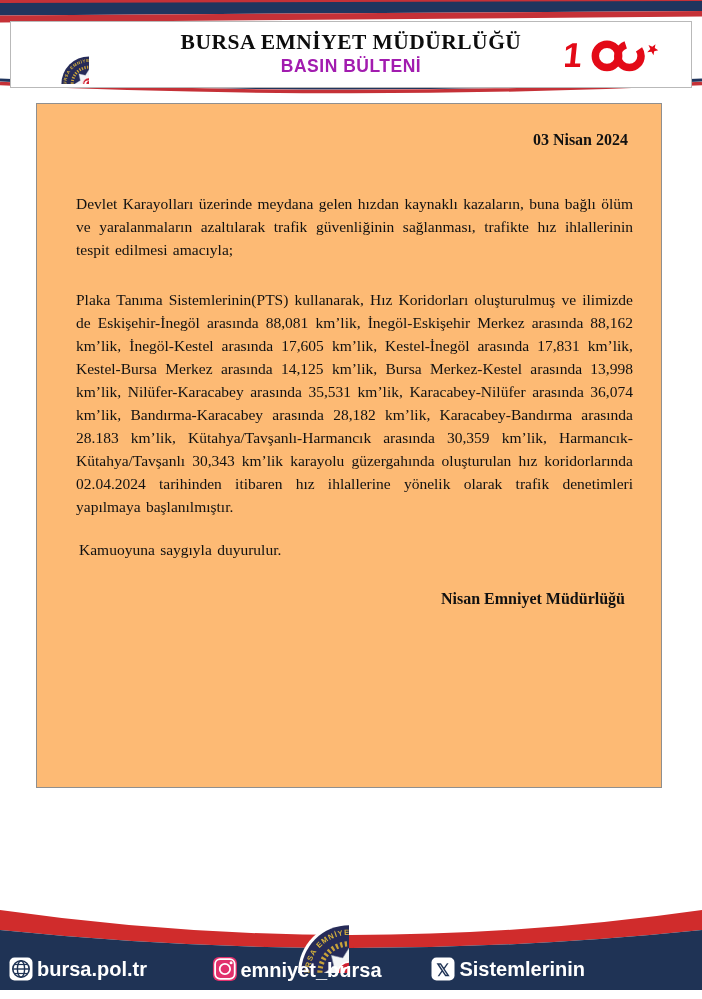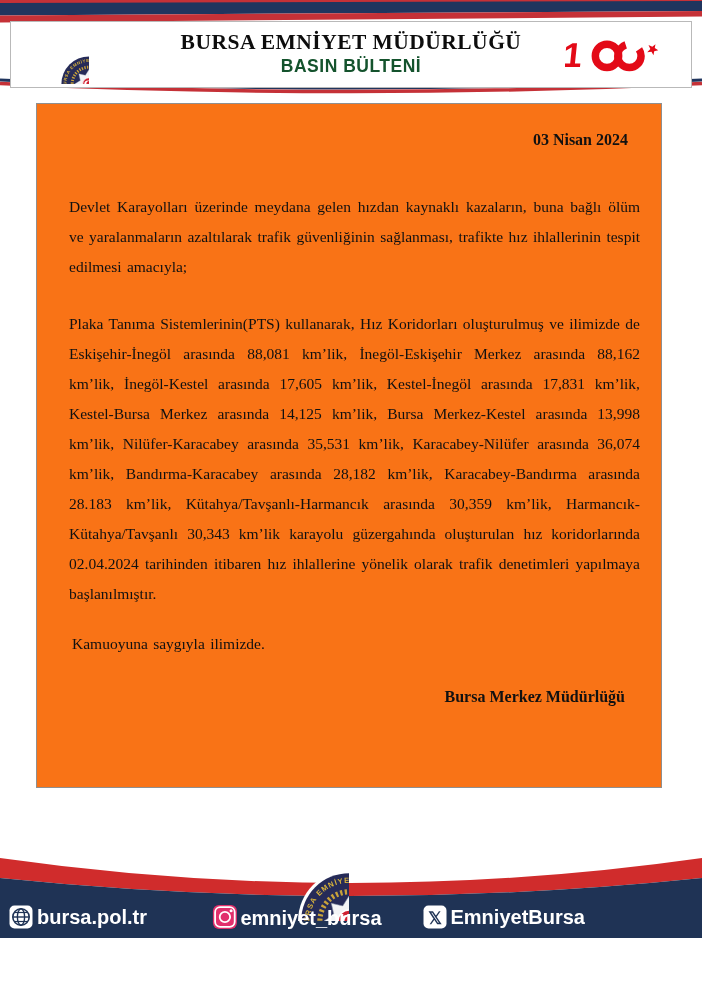--- a/index.html
+++ b/index.html
@@ -17,48 +17,48 @@
     background:#fff;border:1px solid #b9b9b9;z-index:2;
   }
   .banner-crest{position:absolute;left:18px;top:2px;}
   .banner-titles{position:absolute;left:0;right:0;top:7px;text-align:center;}
   .title-1{
     font-family:"Liberation Serif", serif;font-weight:bold;font-size:21.5px;
     letter-spacing:0.5px;color:#0d0d0d;line-height:26px;
   }
   .title-2{
     font-family:"Liberation Sans", sans-serif;font-weight:bold;font-size:17.5px;
-    letter-spacing:0.5px;color:#14532d;line-height:22px;
+    letter-spacing:0.5px;color:#a21caf;line-height:22px;
   }
   .logo-100{position:absolute;right:14px;top:13px;}
   
   .doc{
     position:absolute;left:36px;top:103px;width:624px;height:683px;
-    border:1px solid #8f8f8f;background:#f97316;box-sizing:content-box;
+    border:1px solid #8f8f8f;background:#fdba74;box-sizing:content-box;
     padding:0 21px 0 32px;width:571px; 
   }
   .doc-date{
     margin-top:27px;text-align:right;padding-right:12px;
     font-weight:bold;font-size:16px;
   }
   .doc p{
-    margin:0;text-align:justify;font-size:15.5px;line-height:30px;
+    margin:7px;text-align:justify;font-size:15.5px;line-height:23px;
     word-spacing:1.5px;
   }
   .p1{margin-top:43px !important;}
   .p2{margin-top:27px !important;}
   .p3{margin-top:16px !important;}
   .p4{margin-top:20px !important;text-align:left !important;text-indent:3px;}
   .b{font-weight:normal;}
   .doc-sig{
     margin-top:29px;text-align:right;padding-right:15px;
     font-weight:bold;font-size:16px;
   }
   
-  .footer{position:absolute;left:0;top:808px;width:593px;height:130px;}
+  .footer{position:absolute;left:0;top:860px;width:593px;height:130px;}
   .footer-band{position:absolute;left:0;top:0;}
   .footer-crest{position:absolute;left:50%;top:9px;transform:translateX(-50%);}
   .social-item{
     position:absolute;top:96px;display:flex;align-items:center;gap:3px;
     font-family:"Liberation Sans", sans-serif;font-weight:600;font-size:20px;
     color:#ffffff;white-space:nowrap;
   }
   .social-left{left:8px;}
   .social-center{left:50%;transform:translateX(-50%);align-items:flex-end;}
   .social-right{right:8px;}
@@ -117,22 +117,22 @@
       <circle cx="45" cy="21" r="12.5" fill="none" stroke="#e30a17" stroke-width="8"></circle>
       <circle cx="69" cy="21" r="12.5" fill="none" stroke="#e30a17" stroke-width="8" stroke-dasharray="62.5 16" stroke-dashoffset="8"></circle>
       <polygon transform="translate(94,14) rotate(100)" fill="#e30a17" points="0,-6 1.8,-1.9 6,-1.9 2.6,0.9 3.9,5.3 0,2.6 -3.9,5.3 -2.6,0.9 -6,-1.9 -1.8,-1.9"></polygon>
     </svg>
   </div>
 
   <div class="doc">
     <div class="doc-date">03 Nisan 2024</div>
     <p class="p1"><span>Devlet Karayolları üzerinde meydana gelen hızdan kaynaklı kazaların, buna bağlı ölüm ve yaralanmaların azaltılarak trafik güvenliğinin sağlanması, trafikte hız ihlallerinin tespit edilmesi amacıyla;</span></p>
     <p class="p2"><span>Plaka Tanıma Sistemlerinin(PTS) kullanarak, Hız Koridorları oluşturulmuş ve ilimizde de </span><span class="b">Eskişehir-İnegöl</span><span> arasında 88,081 km’lik, </span><span class="b">İnegöl-Eskişehir Merkez</span><span> arasında 88,162 km’lik, </span><span class="b">İnegöl-Kestel</span><span> arasında 17,605 km’lik, </span><span class="b">Kestel-İnegöl</span><span> arasında 17,831 km’lik, </span><span class="b">Kestel-Bursa Merkez</span><span> arasında 14,125 km’lik, </span><span class="b">Bursa Merkez-Kestel</span><span> arasında 13,998 km’lik, </span><span class="b">Nilüfer-Karacabey</span><span> arasında 35,531 km’lik, </span><span class="b">Karacabey-Nilüfer</span><span> arasında 36,074 km’lik, </span><span class="b">Bandırma-Karacabey</span><span> arasında 28,182 km’lik, </span><span class="b">Karacabey-Bandırma</span><span> arasında 28.183 km’lik, </span><span class="b">Kütahya/Tavşanlı-Harmancık</span><span> arasında 30,359 km’lik, </span><span class="b">Harmancık-Kütahya/Tavşanlı</span><span> 30,343 km’lik karayolu güzergahında oluşturulan hız koridorlarında </span><span class="b">02.04.2024</span><span> tarihinden itibaren hız ihlallerine yönelik olarak trafik denetimleri yapılmaya başlanılmıştır.</span></p>
-    <p class="p4"><span>Kamuoyuna saygıyla ilimizde.</span></p>
-    <div class="doc-sig">Bursa Merkez Müdürlüğü</div>
+    <p class="p4"><span>Kamuoyuna saygıyla duyurulur.</span></p>
+    <div class="doc-sig">Nisan Emniyet Müdürlüğü</div>
   </div>
 
   <div class="footer">
     <svg class="footer-band" width="702" height="130">
       <path d="M0,50 Q351,100 702,50 L702,70 Q351,106 0,70 Z" fill="#d02c2c"></path>
       <path d="M0,70 Q351,106 702,70 L702,130 L0,130 Z" fill="#1f3355"></path>
     </svg>
     <svg class="footer-crest" width="104" height="104" viewBox="-50 -50 100 100">
       <use href="#crest"></use>
     </svg>
@@ -157,17 +157,17 @@
         <circle cx="19.2" cy="6.8" r="1.5" fill="#ffffff"></circle>
       </svg>
       <span>emniyet_bursa</span>
     </div>
 
     <div class="social-item social-right">
       <svg width="26" height="26" viewBox="0 0 26 26">
         <rect x="1.5" y="1.5" width="23" height="23" rx="5" fill="#ffffff"></rect>
         <text x="13" y="19.5" text-anchor="middle" font-family="Liberation Sans, sans-serif" font-weight="bold" font-size="17" fill="#1f3355">𝕏</text>
       </svg>
-      <span>EmniyetBursa</span>
+      <span>Sistemlerinin</span>
     </div>
   </div>
 
 </div>
 
 </body></html>

